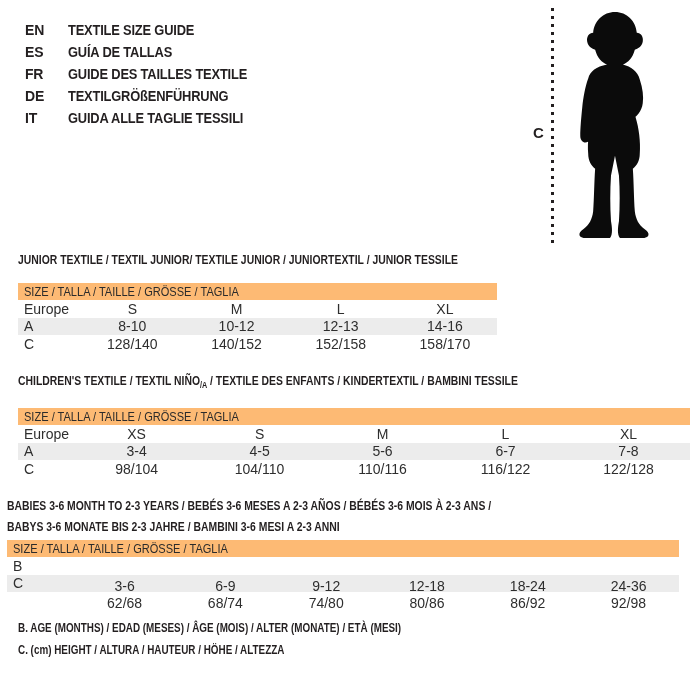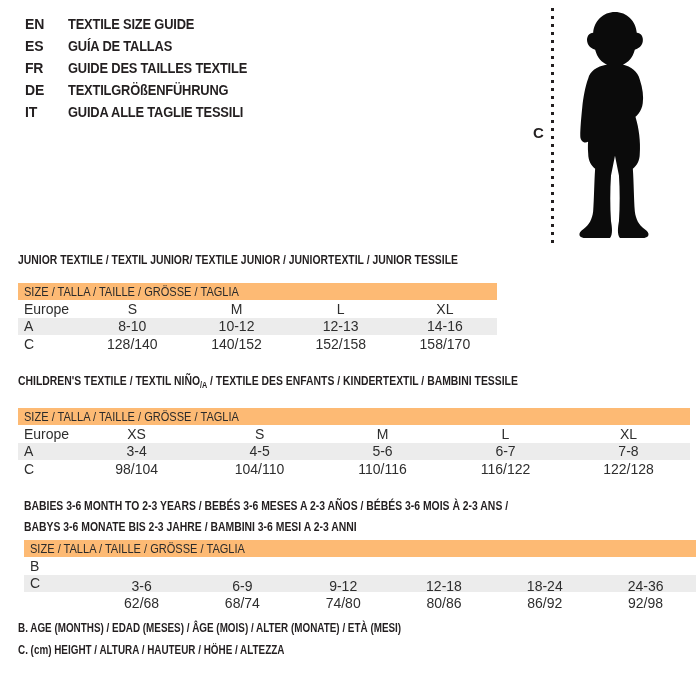--- a/index.html
+++ b/index.html
@@ -14,21 +14,21 @@
 
   
   .cond   { display:inline-block; transform-origin:0 50%; white-space:nowrap; }
   .sx92 { transform:scaleX(0.92); }
   .sx85 { transform:scaleX(0.85); }
   .sx80 { transform:scaleX(0.80); }
   .sx76 { transform:scaleX(0.76); }
 
   
   .lang-block { position:absolute; left:25px; top:16px; }
-  .lang-row   { display:flex; height:22px; align-items:flex-start;
+  .lang-row   { display:flex; height:22px; align-items:flex-end;
                 font-weight:bold; font-size:14px; letter-spacing:-0.2px; }
   .lang-code  { width:43px; }
 
   
   .measure-line {
     position:absolute; left:551px; top:8px; width:3px; height:238px;
     background-image:repeating-linear-gradient(to bottom,
       #231f20 0px, #231f20 3px, transparent 3px, transparent 8px);
   }
   .measure-label { position:absolute; left:533px; top:124px;
@@ -52,21 +52,21 @@
   .t1 { left:18px; top:252px; width:479px; }
   .t1 .size-bar { margin-top:16px; }
   .t1 .lab { width:13%; }
   .t1 .cel { width:21.75%; }
 
   .t2 { left:18px; top:373px; width:672px; }
   .t2 .size-bar { margin-top:15px; }
   .t2 .lab { width:8.5%; }
   .t2 .cel { width:18.3%; }
 
-  .t3 { left:24px; top:495px; width:672px; }
+  .t3 { left:7px; top:495px; width:672px; }
   .t3 .size-bar { margin-top:3px; }
   .t3 .lab { width:10%; }
   .t3 .cel { width:15%;margin-top:40px; }
 
   .title-sub { font-size:9px; vertical-align:-3px; font-weight:bold; }
 
   
   .footnotes { position:absolute; left:18px; top:617px; }
   .footnote  { font-weight:bold; font-size:13px; line-height:22px; white-space:nowrap; }
 </style>

